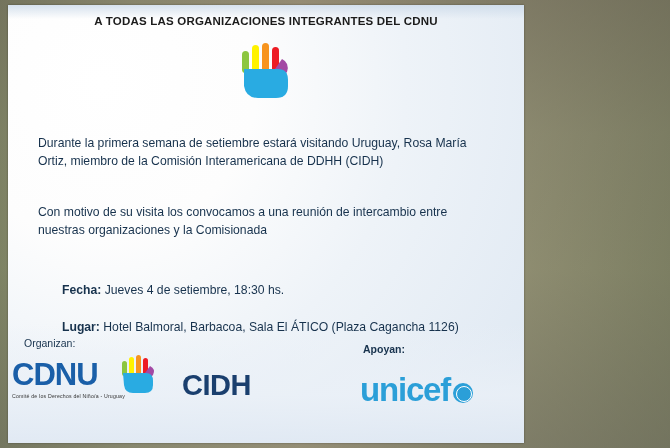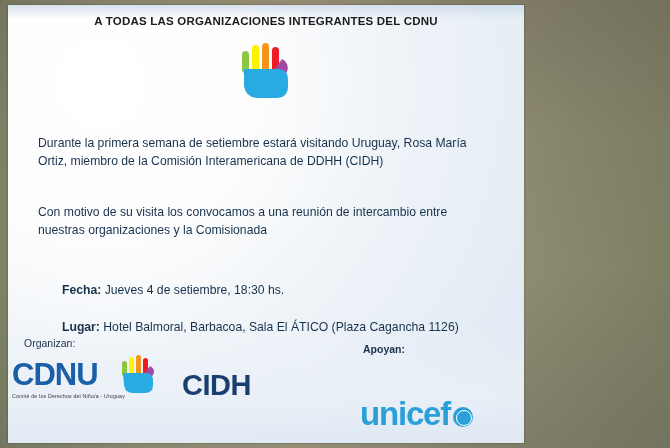--- a/index.html
+++ b/index.html
@@ -73,21 +73,21 @@
   
   .cidh{position:absolute;left:174px;top:40px;display:flex;align-items:center;}
   .cidh-word{
     font-size:29px;font-weight:bold;color:#1a3f6e;letter-spacing:-0.5px;line-height:1;
   }
   .cidh-txt{margin-left:8px;font-size:7.5px;color:#222;line-height:1.35;}
 
   
   .unicef{position:absolute;left:352px;top:42px;display:flex;align-items:flex-end;}
   .unicef-word{
-    font-size:33px;font-weight:bold;color:#2b9fd8;letter-spacing:-1.2px;line-height:1;margin-top:24px;
+    font-size:33px;font-weight:bold;color:#2b9fd8;letter-spacing:-1.2px;line-height:1;
   }
   .unicef-mark{
     width:20px;height:20px;border-radius:50%;background:#2b9fd8;margin-left:3px;margin-bottom:3px;
     position:relative;
   }
   .unicef-mark:after{
     content:"";position:absolute;left:3px;top:3px;width:14px;height:14px;border-radius:50%;
     border:1.4px solid #fff;
   }
 

